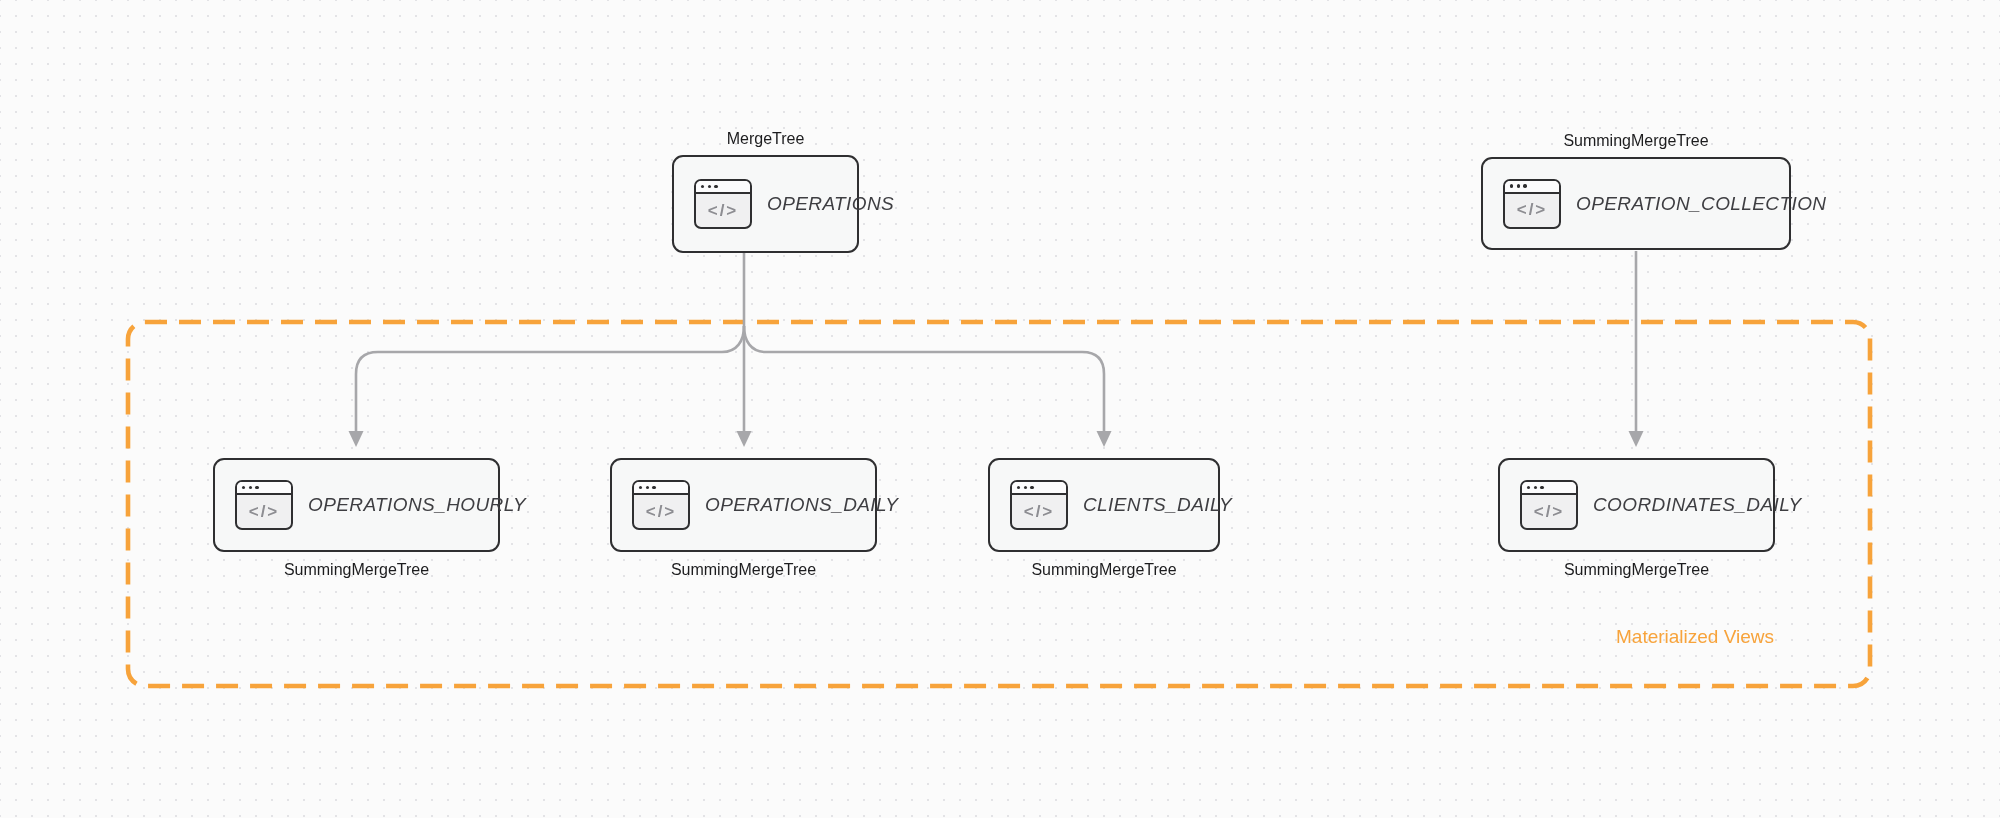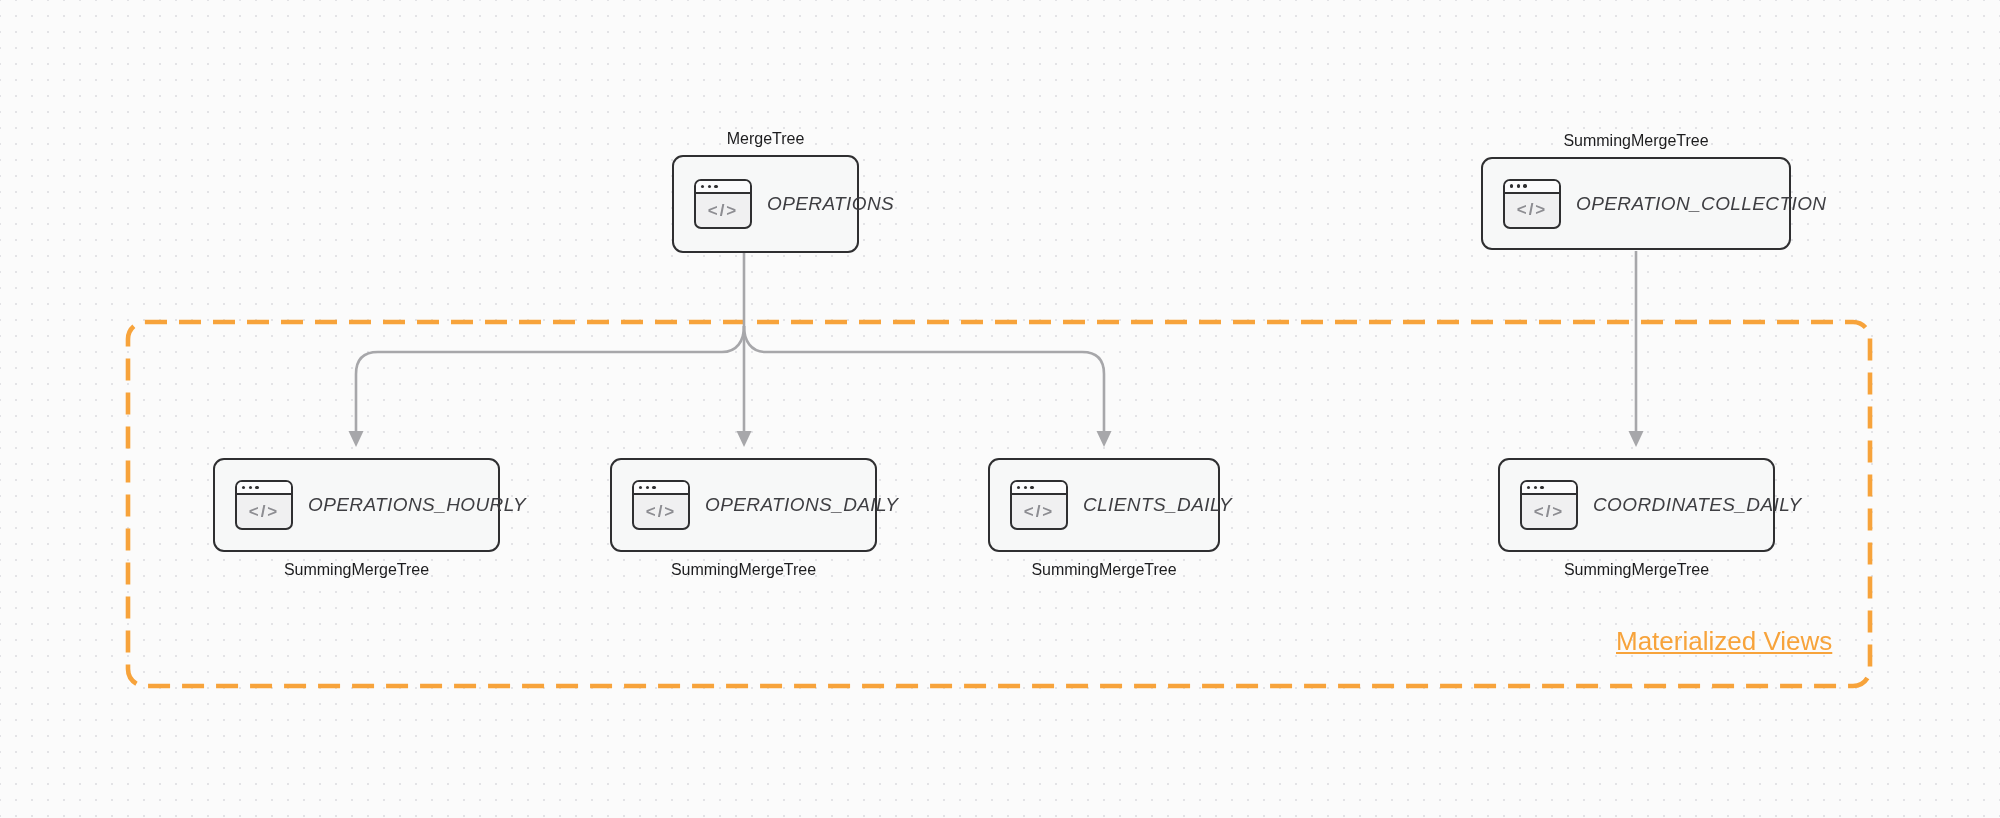--- a/index.html
+++ b/index.html
@@ -64,24 +64,23 @@
   .win-code {
     position:absolute; left:0; right:0; top:13px; bottom:0;
     display:flex; align-items:center; justify-content:center;
     color:var(--c-glyph,#8D8D92);
     font-weight:700; font-size:17px; letter-spacing:2px;
   }
 
   .group-caption {
     position:absolute;
     left:1616px; top:626px;
-    font-size:26px; font-weight:500;
+    font-size:19px; font-weight:500;
     color:var(--c-accent,#F7A33B);
     white-space:nowrap;
-    text-decoration:underline;
   }
 </style>
 </head>
 <body>
 
 <div class="canvas">
 
   <svg class="connectors" width="2000" height="818" viewBox="0 0 2000 818">
 
     <rect x="128" y="322" width="1742" height="364" rx="17" fill="none" style="stroke:var(--c-accent,#F7A33B)" stroke-width="4.6" stroke-dasharray="22 12"></rect>

